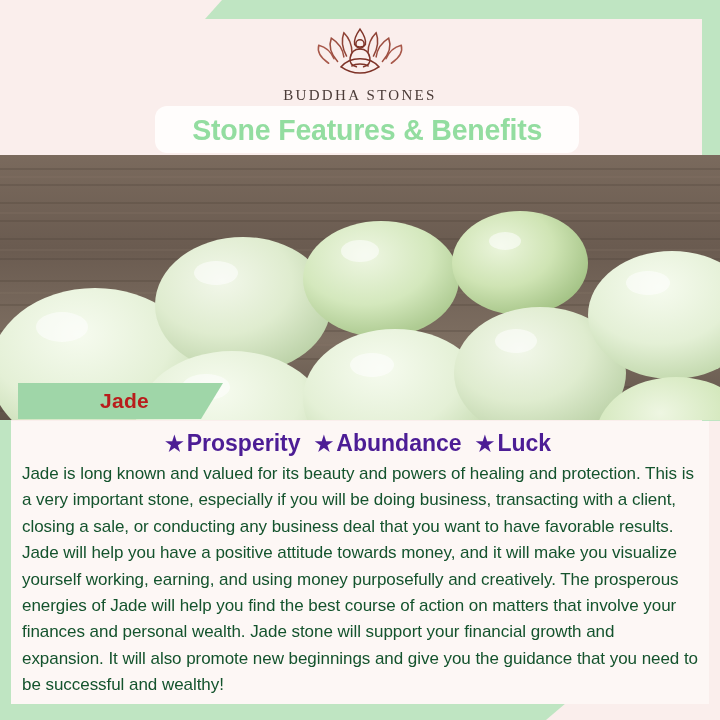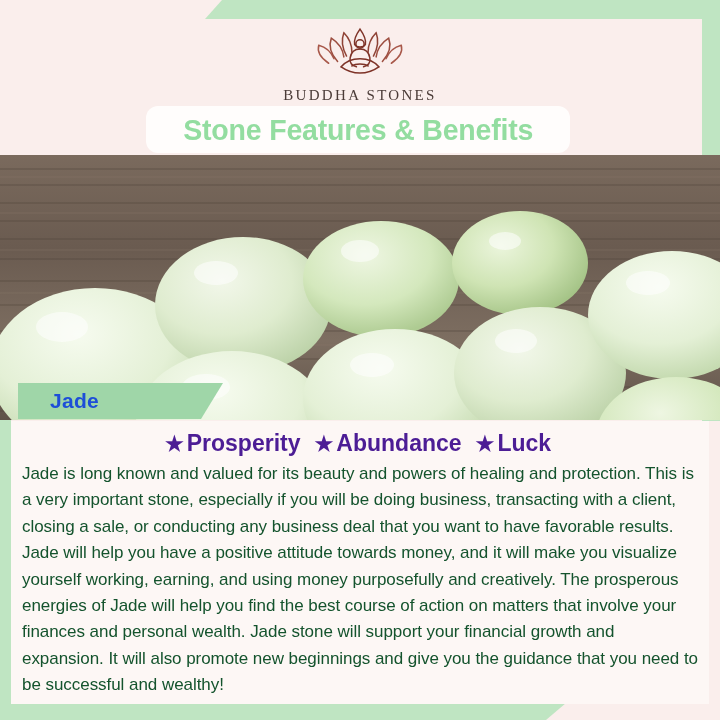--- a/index.html
+++ b/index.html
@@ -48,21 +48,21 @@
   .logo-mark { width: 108px; height: 58px; display: block; }
   .logo-text {
     margin-top: 13px;
     font-family: "Liberation Serif", serif;
     font-size: 15px; letter-spacing: 2.3px;
     color: #4a3b37; font-weight: 400;
   }
 
   
   .title-banner {
-    position: absolute; left: 146px; top: 106px;
+    position: absolute; left: 155px; top: 106px;
     width: 424px; height: 47px;
     background: #fffdfc;
     border-radius: 12px;
     display: flex; align-items: center; justify-content: center;
   }
   .title-text {
     font-family: "Liberation Sans Narrow", "Liberation Sans", sans-serif;
     font-weight: bold;
     font-size: 30px;
     color: #93dda0;
@@ -81,22 +81,22 @@
 
   
   .jade-tag {
     position: absolute; left: 18px; top: 383px;
     width: 205px; height: 36px;
     background: #9fd6a8;
     clip-path: polygon(0 0, 100% 0, calc(100% - 22px) 100%, 0 100%);
     display: flex; align-items: center;
   }
   .jade-label {
-    margin-left: 32px;
-    color: #1d4ed8; font-weight: bold; font-size: 21px;
+    margin-left: 82px;
+    color: #b91c1c; font-weight: bold; font-size: 21px;
     letter-spacing: 0.3px;
   }
 
   
   .text-block {
     position: absolute; left: 11px; top: 421px;
     width: 698px; height: 283px;
     background: #fdf7f5;
     padding: 9px 9px 0 9px;
   }

